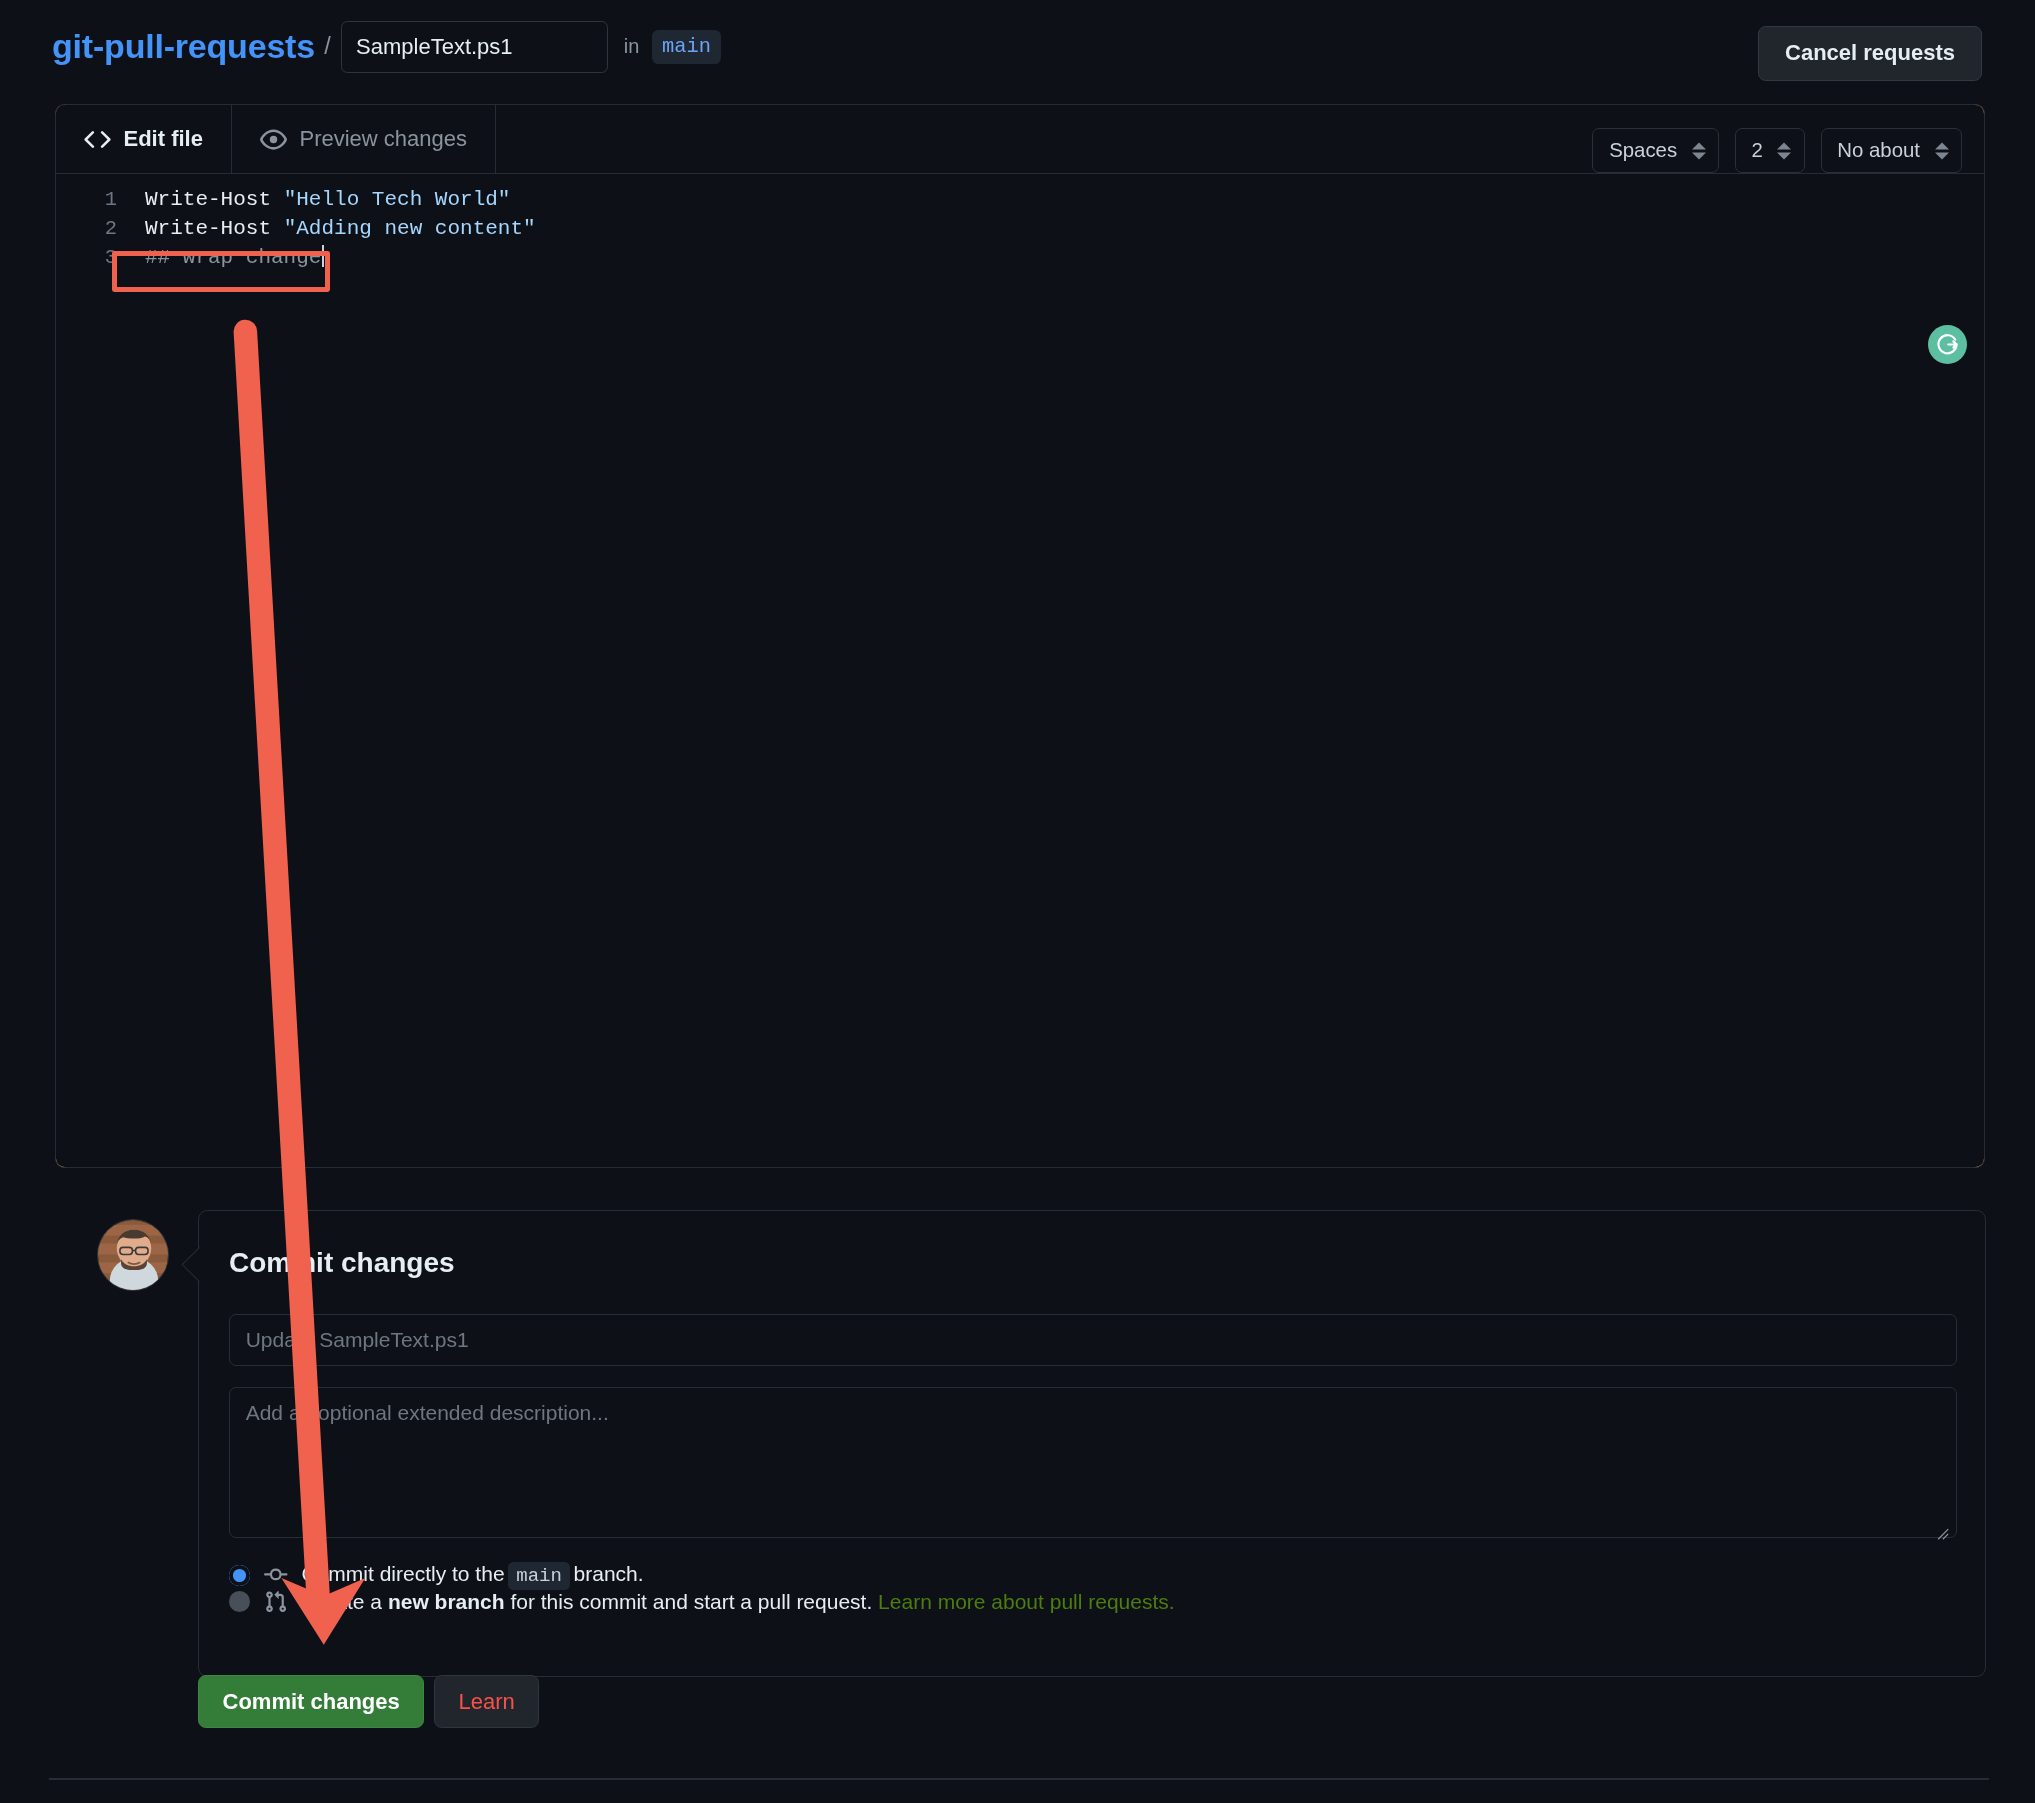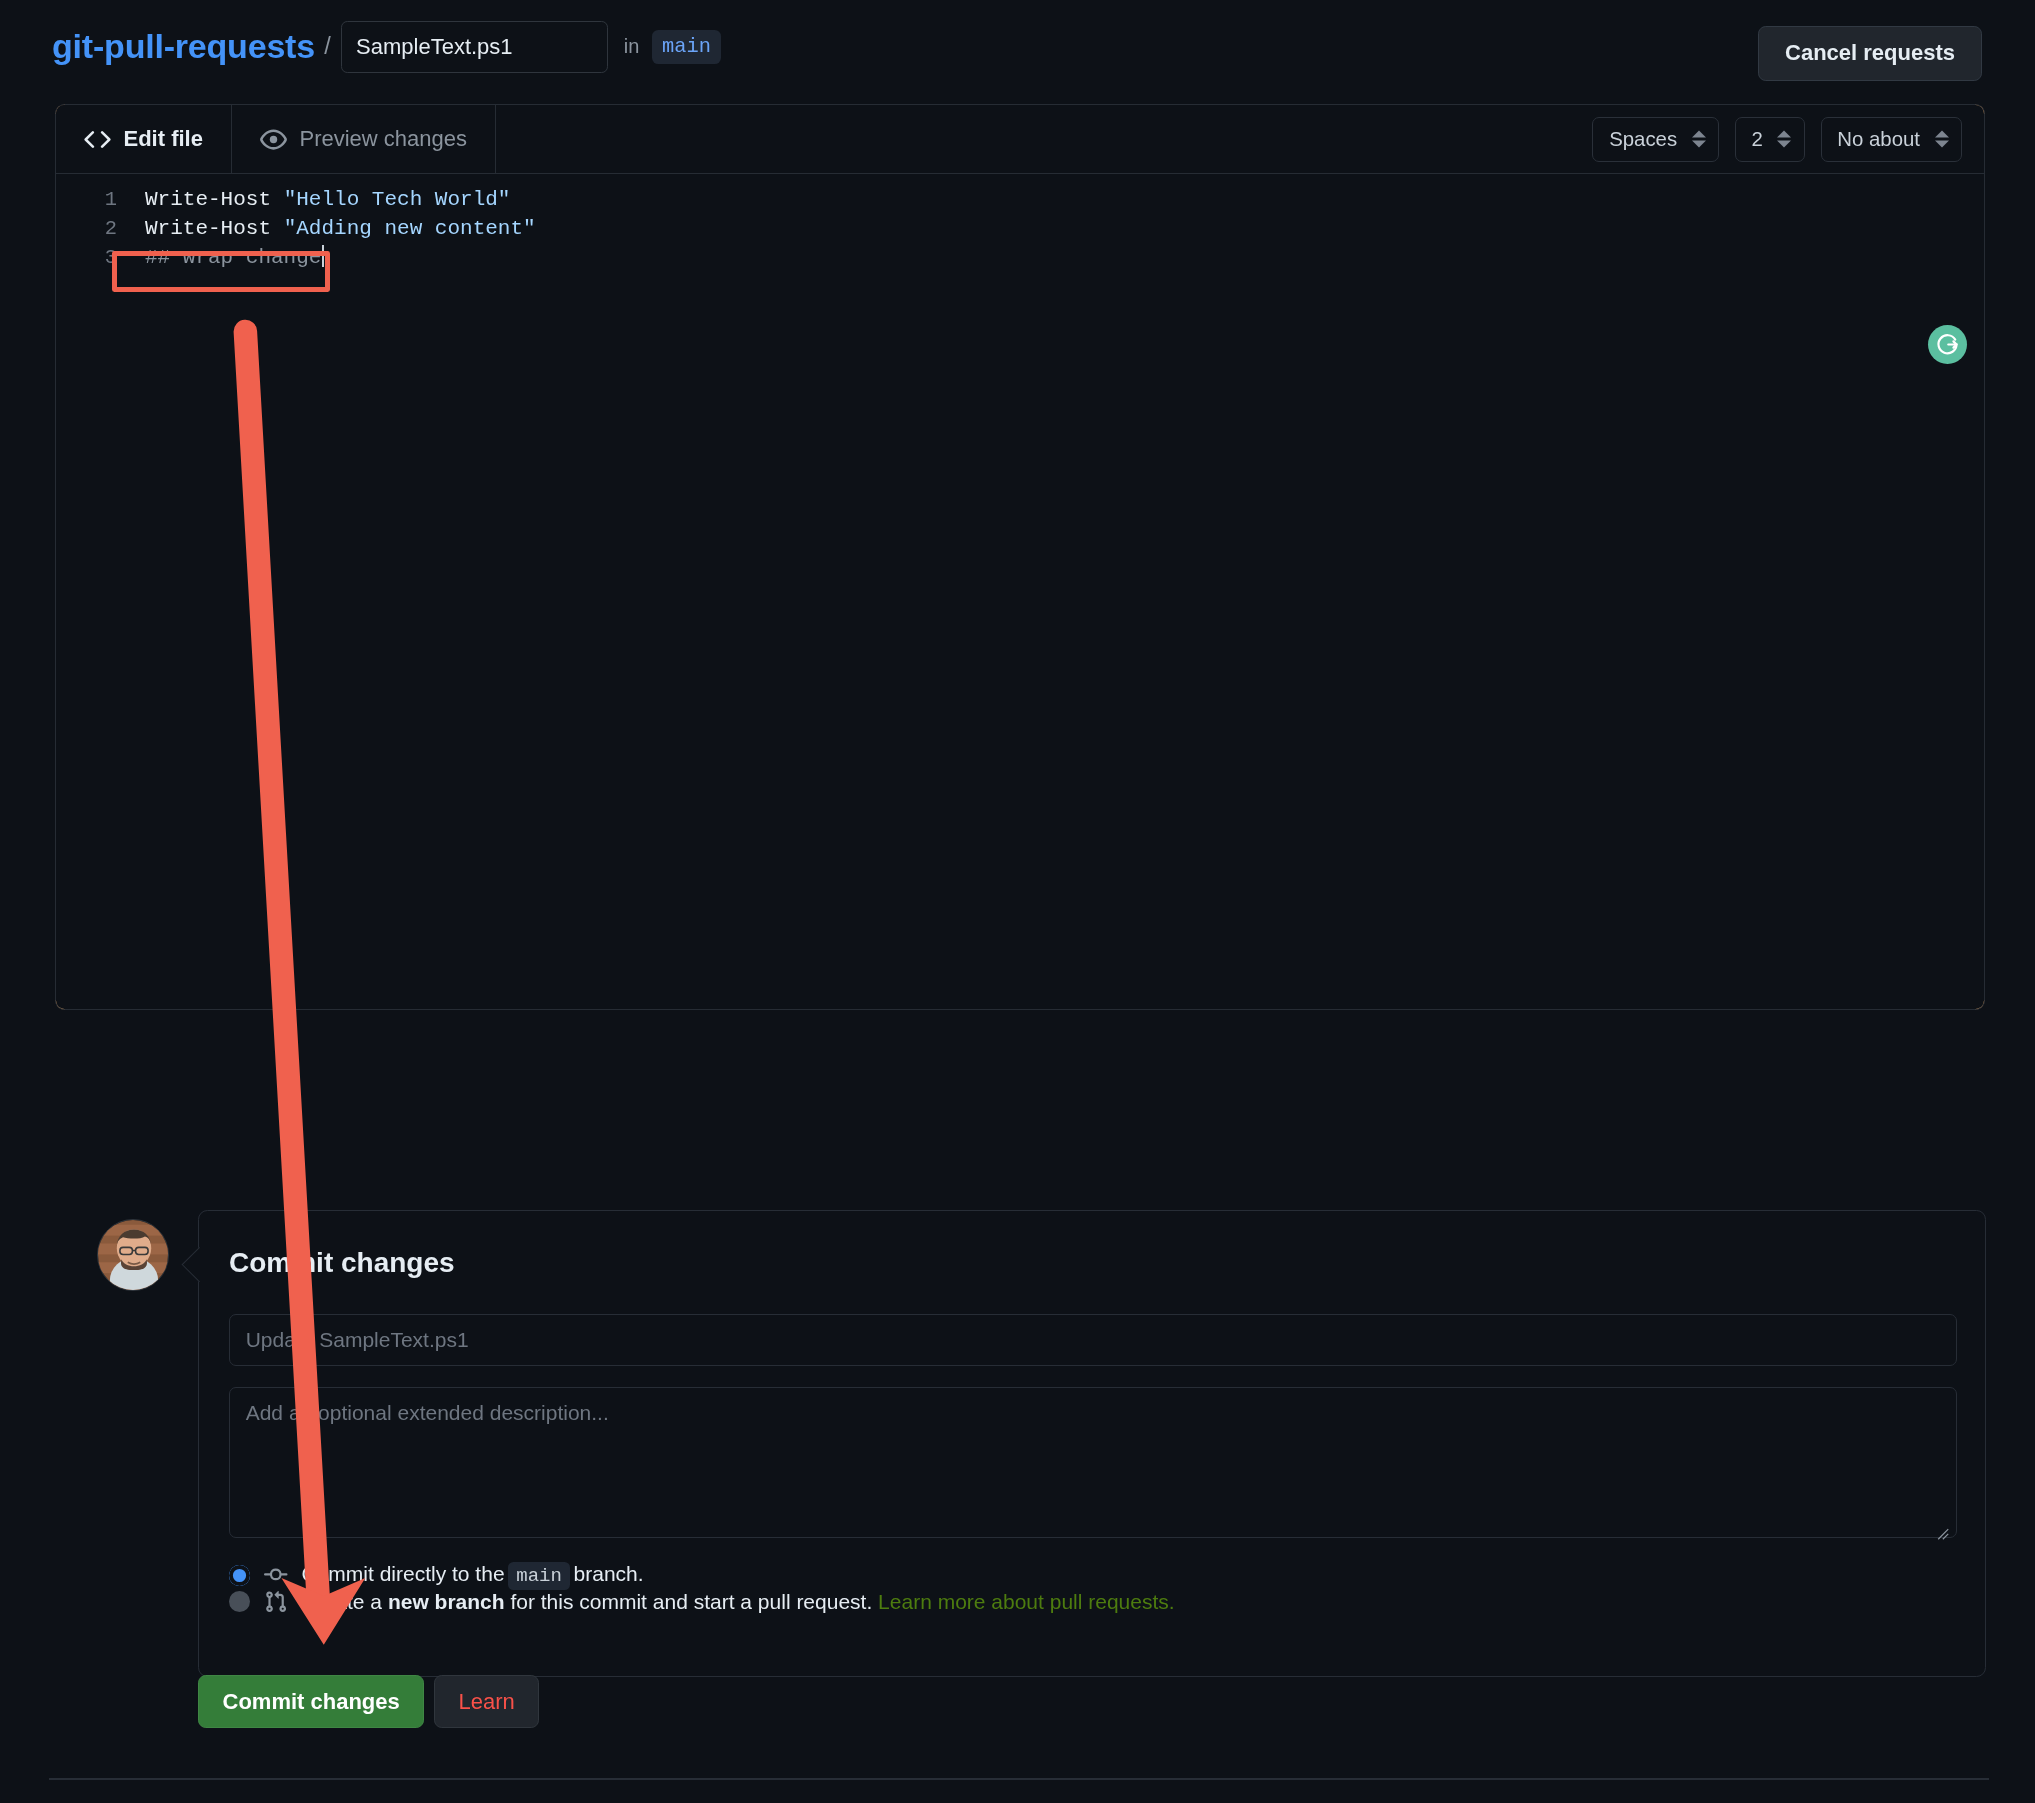--- a/index.html
+++ b/index.html
@@ -46,41 +46,41 @@
     background: #21262d; color: #e6edf3;
     border: 0.8px solid #313943; border-radius: 7.8px;
     font-size: 22px; font-weight: 600;
     padding: 13.3px 26px; cursor: pointer;
     font-family: "Liberation Sans", sans-serif;
   }
 
   
   .editor-panel {
     position: absolute; left: 55px; top: 104px;
-    width: 1930px; height: 906px;
+    width: 1930px; height: 1064px;
     border: 0.8px solid #262c34; border-radius: 9.4px;
     background: #fdba74; overflow: hidden;
   }
   .editor-toolbar {
     position: relative; height: 69px; width: 100%;
     background: #0d1117;
     border-bottom: 0.8px solid #262c34;
     display: flex; align-items: stretch;
   }
   .tab {
     display: flex; align-items: center; gap: 12.5px;
     padding: 0 28px; cursor: pointer;
     font-size: 22px; color: #8b949e;
     border-right: 0.8px solid #262c34;
     background: transparent;
   }
   .tab.active { color: #e6edf3; font-weight: 700; background: #0d1117; }
   .tab .icon { display: inline-flex; align-items: center; }
   .toolbar-right {
-    margin-left: auto; display: flex; align-items: center;
+    margin-left: auto; display: flex; align-items: flex-end;
     gap: 15.7px; padding-right: 22px;
   }
   .select-box {
     position: relative;
     height: 45px; border: 0.8px solid #2a3039; border-radius: 7px;
     background: #0d1117; color: #c9d1d9; font-size: 20.4px;
     display: flex; align-items: center;
     padding: 0 41px 0 15.7px; cursor: pointer;
     font-family: "Liberation Sans", sans-serif;
   }

